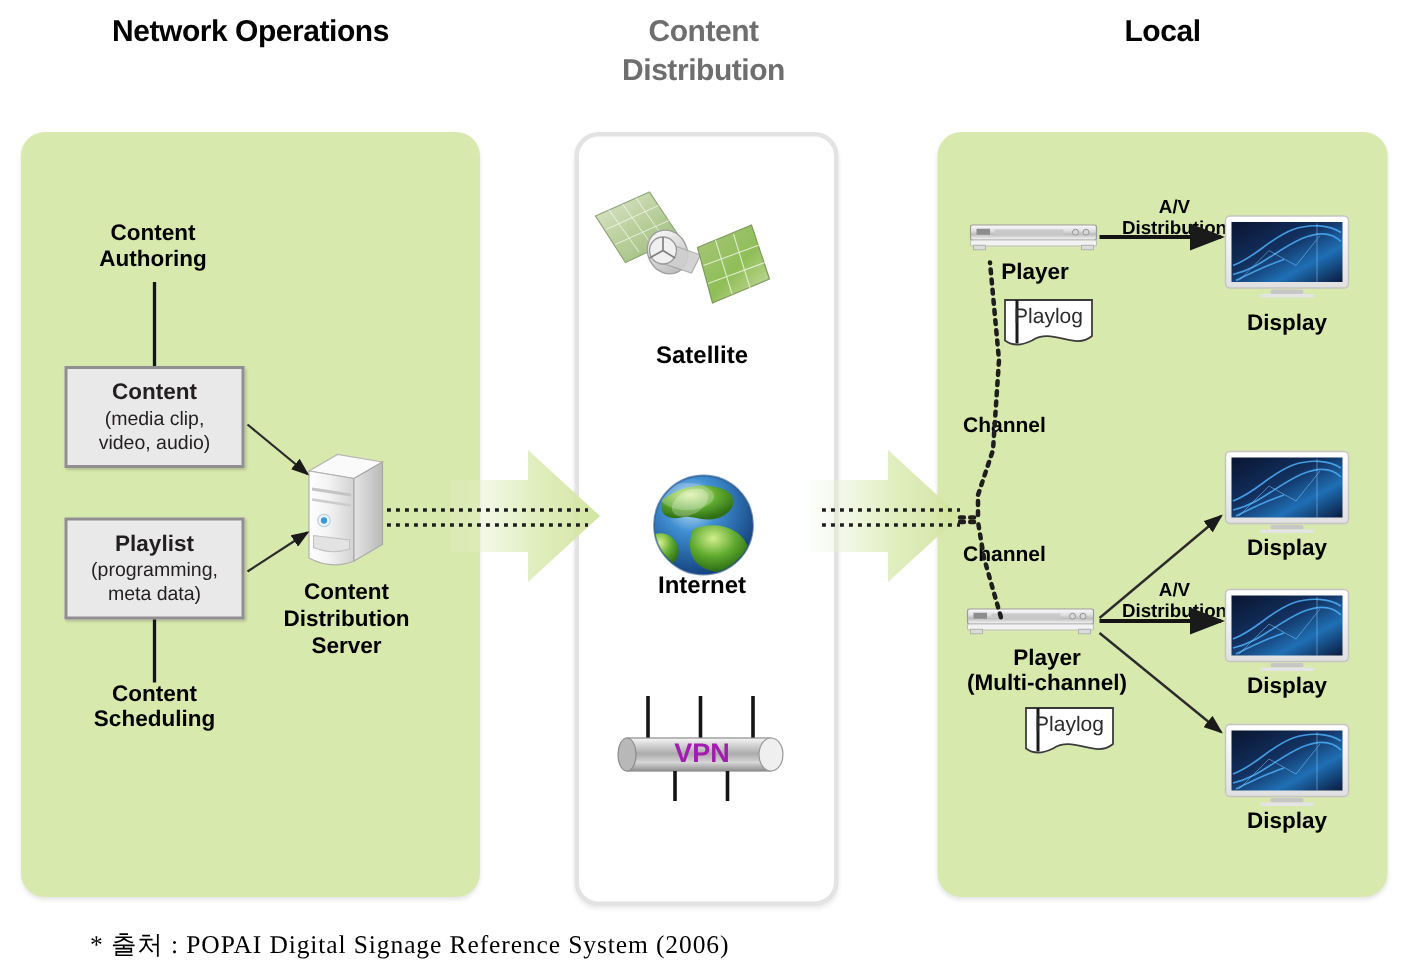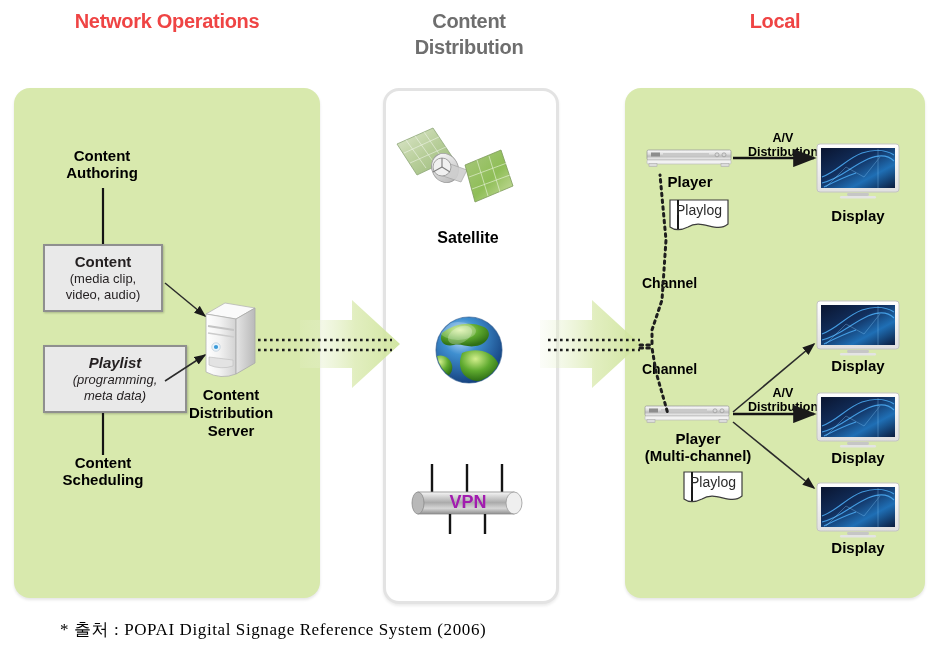--- a/index.html
+++ b/index.html
@@ -13,21 +13,21 @@
   #stage{position:relative;width:939px;height:653px;}
 
   
   .col-title{
     position:absolute;
     text-align:center;
     font-weight:bold;
     font-size:20px;
     line-height:26px;
     letter-spacing:-0.3px;
-    color:#ef4444;
+    color:#000000;
   }
   .col-title.muted{color:#6e6e6e;}
 
   
   .panel{
     position:absolute;
     border-radius:16px;
   }
   .panel.green{
     background:#d8e9ad;
@@ -145,21 +145,21 @@
     <div>Content</div>
     <div>Authoring</div>
   </div>
 
   <div class="gbox" style="left:43px;top:244px;width:120px;height:68px;">
     <div class="t1">Content</div>
     <div class="t2">(media clip,</div>
     <div class="t2">video, audio)</div>
   </div>
 
-  <div class="gbox" style="left:43px;top:345px;width:144px;height:68px;font-style:italic;">
+  <div class="gbox" style="left:43px;top:345px;width:120px;height:68px;">
     <div class="t1">Playlist</div>
     <div class="t2">(programming,</div>
     <div class="t2">meta data)</div>
   </div>
 
   <div class="lbl b" style="left:33px;top:455px;width:140px;font-size:15px;">
     <div>Content</div>
     <div>Scheduling</div>
   </div>
 
@@ -266,20 +266,21 @@
       <g clip-path="url(#globeClip)">
         <path d="M10,20 C22,10 40,8 52,14 C60,18 58,28 48,32 C36,36 30,30 22,32 C14,34 6,30 10,20 Z" fill="url(#landG)"></path>
         <path d="M30,40 C44,34 60,38 66,50 C70,60 58,70 44,68 C32,66 24,56 30,40 Z" fill="url(#landG)"></path>
         <path d="M2,44 C10,40 18,44 20,52 C22,60 14,68 6,64 C0,60 -2,50 2,44 Z" fill="url(#landG)"></path>
         <ellipse cx="26" cy="18" rx="18" ry="9" fill="#ffffff" opacity="0.22"></ellipse>
       </g>
       <circle cx="37" cy="37" r="33" fill="none" stroke="#1d4c86" stroke-width="1.2" opacity="0.6"></circle>
       <ellipse cx="28" cy="22" rx="13" ry="8" fill="#ffffff" opacity="0.25" transform="rotate(-28 28 22)"></ellipse>
     </svg>
   </div>
+  <div class="lbl b" style="left:398px;top:382px;width:140px;font-size:16px;">Internet</div>
 
   <div class="device vpn" style="left:410px;top:462px;">
     <svg viewBox="0 0 118 74" width="118" height="74">
       <defs>
         <linearGradient id="tubeG" x1="0" y1="0" x2="0" y2="1">
           <stop offset="0%" stop-color="#f7f7f7"></stop>
           <stop offset="18%" stop-color="#d9d9d9"></stop>
           <stop offset="48%" stop-color="#ababab"></stop>
           <stop offset="74%" stop-color="#d6d6d6"></stop>
           <stop offset="100%" stop-color="#8f8f8f"></stop>

